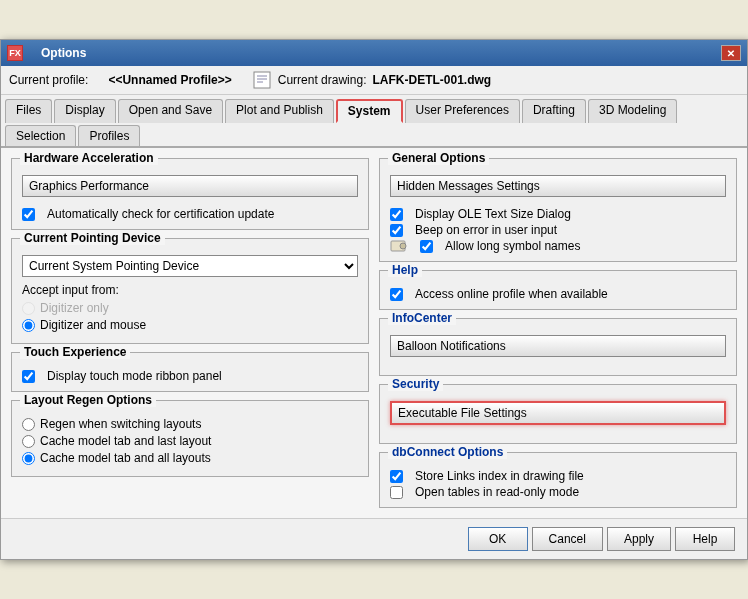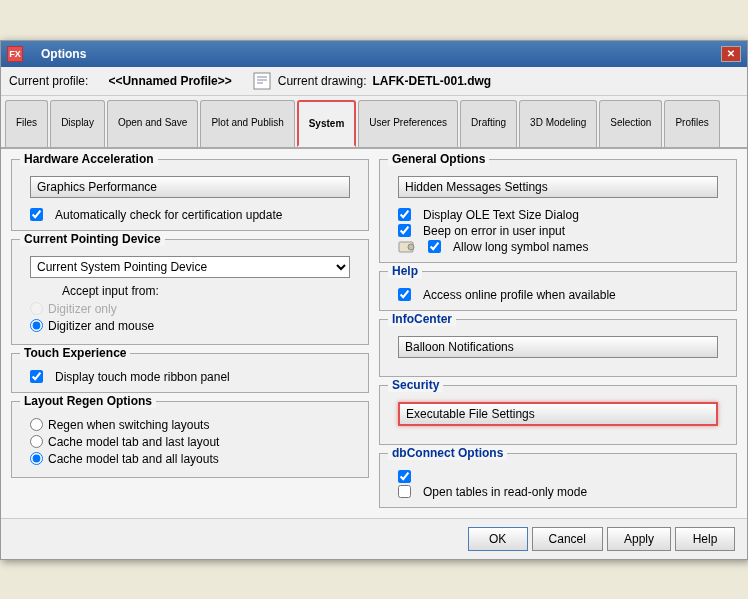--- a/index.html
+++ b/index.html
@@ -82,26 +82,26 @@
     }
     .tabs-bar {
       background: #f0f0f0;
       display: flex;
       flex-wrap: wrap;
       border-bottom: 2px solid #aaa;
       padding: 4px 4px 0 4px;
       gap: 2px;
     }
     .tab {
-      padding: 16px 10px;
+      padding: 3px 10px;
       border: 1px solid #aaa;
       border-bottom: none;
       background: #e0e0e0;
       cursor: pointer;
-      font-size: 10px;
+      font-size: 12px;
       border-radius: 3px 3px 0 0;
     }
     .tab.active {
       background: #f0f0f0;
       border: 2px solid #e05050;
       border-bottom: 2px solid #f0f0f0;
       font-weight: bold;
       color: #000;
       z-index: 1;
     }
@@ -113,21 +113,21 @@
     }
     .left-panel, .right-panel {
       flex: 1;
       display: flex;
       flex-direction: column;
       gap: 8px;
     }
     .group-box {
       border: 1px solid #aaa;
       background: #f0f0f0;
-      padding: 6px 18px 8px;
+      padding: 6px 10px 8px;
       position: relative;
     }
     .group-title {
       position: absolute;
       top: -8px;
       left: 8px;
       background: #f5f5f5;
       padding: 0 4px;
       font-size: 12px;
       font-weight: bold;
@@ -171,21 +171,21 @@
     .radio-row {
       display: flex;
       align-items: center;
       gap: 5px;
       font-size: 12px;
       margin-bottom: 3px;
     }
     .radio-row input[type="radio"] { margin: 0; cursor: pointer; }
     .radio-row.disabled { color: #aaa; }
     .radio-row.disabled input { opacity: 0.4; }
-    .accept-label { font-size: 12px; margin-top: 6px; margin-bottom: 2px; margin-left: 32px; }
+    .accept-label { font-size: 12px; margin-top: 6px; margin-bottom: 2px; }
     .section-label { font-size: 12px; font-weight: bold; color: #003399; margin-bottom: 4px; }
     .footer-bar {
       background: #f0f0f0;
       border-top: 1px solid #ccc;
       padding: 8px 12px;
       display: flex;
       justify-content: flex-end;
       gap: 4px;
     }
     .footer-btn {
@@ -357,20 +357,21 @@
         <div class="group-inner">
           <button class="btn highlighted">Executable File Settings</button>
         </div>
       </div>
 
       <div class="group-box">
         <span class="group-title section-label">dbConnect Options</span>
         <div class="group-inner">
           <div class="checkbox-row">
             <input type="checkbox" checked="" style="">
+            <label>Store Links index in drawing file</label>
           </div>
           <div class="checkbox-row">
             <input type="checkbox" style="">
             <label>Open tables in read-only mode</label>
           </div>
         </div>
       </div>
 
     </div>
   </div>

